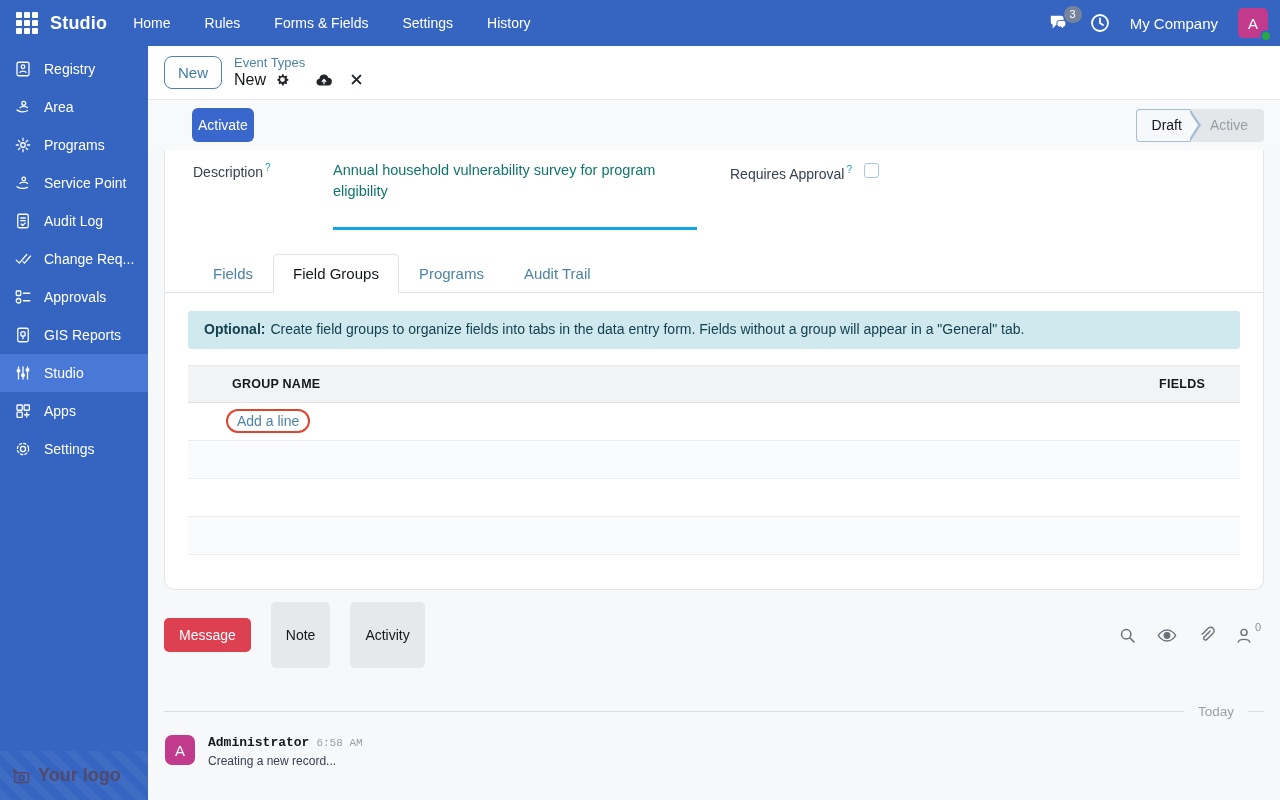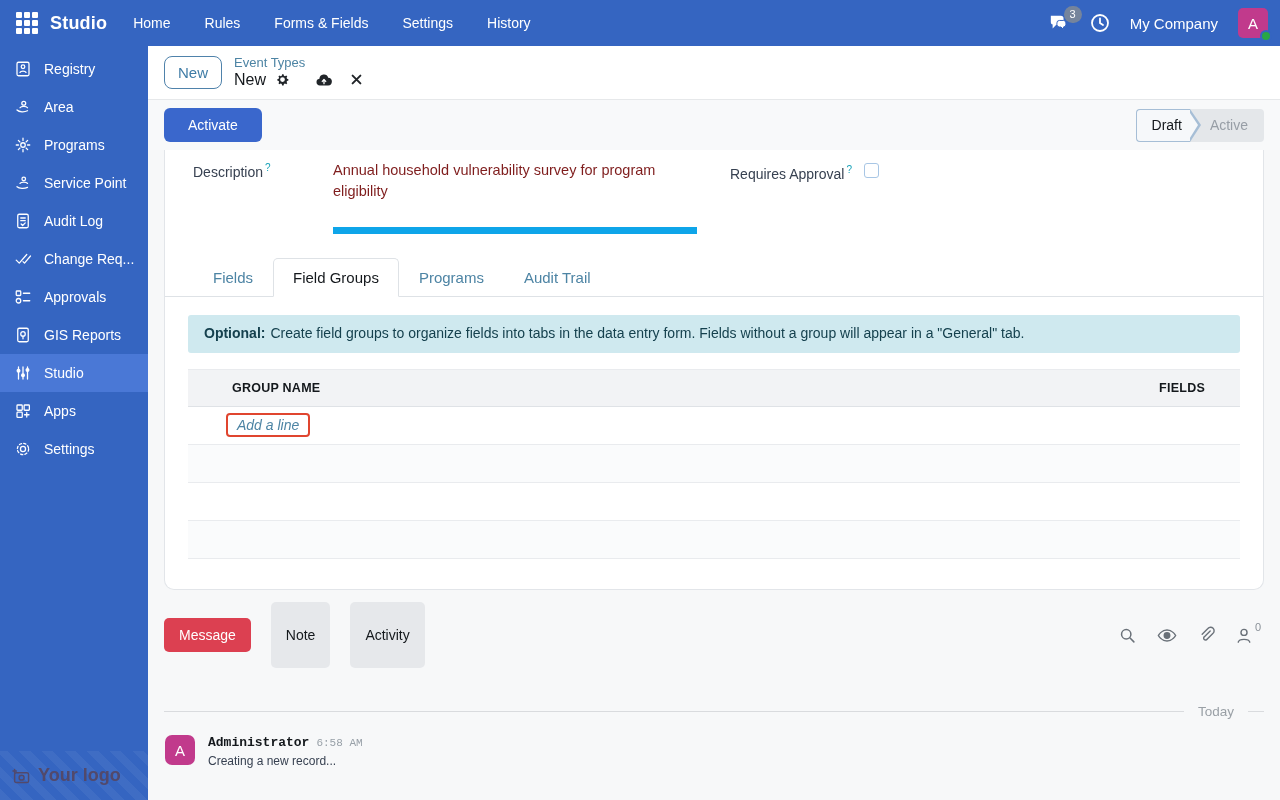--- a/index.html
+++ b/index.html
@@ -35,51 +35,51 @@
 
   .control-panel { background:#fff; border-bottom:1px solid #e6e8ea; padding:9px 16px; display:flex; align-items:center; height:54px; flex:0 0 54px; }
   .btn-new { border:1px solid #4f82ab; color:#3f7ca6; background:#fff; font-size:15px; padding:7px 13px; border-radius:8px; cursor:pointer; font-family:inherit; }
   .crumbs { margin-left:12px; display:flex; flex-direction:column; line-height:1.15; }
   .crumb-parent { font-size:13px; color:#4D84A4; cursor:pointer; }
   .crumb-current-row { display:flex; align-items:center; gap:9px; }
   .crumb-current { font-size:16px; color:#14181c; }
   .crumb-icon { cursor:pointer; display:flex; align-items:center; }
 
   .status-strip { background:#f8f9fa; padding:0 16px; height:50px; flex:0 0 50px; display:flex; align-items:center; justify-content:space-between; }
-  .btn-activate { background:#3A67CC; color:#fff; border:none; font-size:14px; padding:9px 24px; border-radius:6px; cursor:pointer; font-family:inherit; }
+  .btn-activate { background:#3A67CC; color:#fff; border:none; font-size:14px; padding:9px 6px; border-radius:6px; cursor:pointer; font-family:inherit;margin-left:28px; }
   .stage-widget { display:flex; align-items:stretch; background:#e4e7ea; border-radius:4px; height:33px; overflow:visible; font-size:14px; }
   .stage.draft { position:relative; background:#f6f8fa; border:1px solid #a6bed6; border-right:none; border-radius:4px 0 0 4px; display:flex; align-items:center; padding:0 8px 0 15px; color:#14181c; font-weight:500; cursor:pointer; }
   .stage.draft .arr-outer { position:absolute; left:100%; top:-1px; width:0; height:0; border-top:16px solid transparent; border-bottom:17px solid transparent; border-left:11px solid #a6bed6; }
   .stage.draft .arr-inner { position:absolute; left:calc(100% - 2px); top:0; width:0; height:0; border-top:15px solid transparent; border-bottom:16px solid transparent; border-left:10px solid #f6f8fa; z-index:1; }
   .stage.inactive { display:flex; align-items:center; padding:0 16px 0 20px; color:#979ea6; cursor:pointer; }
 
   .sheet-wrap { padding:0 16px; }
   .sheet { background:#fff; border:1px solid #e2e5e9; border-top:none; border-radius:0 0 10px 10px; height:440px; overflow:hidden; }
 
   .field-area { display:flex; padding:10px 28px 0; }
   .fld-label { width:140px; padding-top:2px; color:#374151; font-size:14px; }
   .sup-help { color:#17a2b8; font-size:10px; vertical-align:super; margin-left:2px; }
-  .fld-value { width:364px; font-size:14.5px; color:#7f1d1d; line-height:1.48; border-bottom:7px solid #0ea5e9; padding-bottom:24px; cursor:text; }
+  .fld-value { width:364px; font-size:14.5px; color:#0f766e; line-height:1.48; border-bottom:3px solid #0ea5e9; padding-bottom:24px; cursor:text; }
   .fld-right { margin-left:33px; display:flex; align-items:flex-start; gap:12px; padding-top:2px; }
   .checkbox { width:15px; height:15px; border:1px solid #a8c6e5; border-radius:3px; background:#fff; margin-top:1px; cursor:pointer; }
 
   .tabs-row { margin-top:24px; padding-left:28px; border-bottom:1px solid #dee2e6; display:flex; align-items:flex-end; }
   .tab { padding:10px 19px; font-size:15px; color:#4D84A4; cursor:pointer; border:1px solid transparent; margin-bottom:-1px; }
   .tab.active { background:#fff; color:#14181c; border-color:#dee2e6; border-bottom-color:#fff; border-radius:5px 5px 0 0; }
 
   .banner { margin:18px 23px 0; background:#CFE9EF; color:#15414E; border-radius:3px; padding:9px 16px; font-size:14px; line-height:1.4; }
   .banner b { margin-right:5px; }
 
   .fg-table { margin:16px 23px 0; }
   .thead { background:#f2f3f5; border-top:1px solid #e9ebee; border-bottom:1px solid #dfe2e6; height:38px; display:flex; align-items:center; font-size:12.5px; font-weight:700; color:#14181c; letter-spacing:.02em; }
   .th-group { flex:1; padding-left:44px; }
   .th-fields { padding-right:35px; }
   .trow { height:38px; display:flex; align-items:center; border-bottom:1px solid #e9ebee; }
   .trow.stripe { background:#fafbfc; }
-  .addline-wrap { margin-left:38px; border:2px solid #E0452F; border-radius:4px; padding:2px 9px; display:inline-flex;font-style:italic; }
+  .addline-wrap { margin-left:38px; border:2px solid #E0452F; border-radius:12px; padding:2px 9px; display:inline-flex; }
   .addline { color:#4D84A4; font-size:14px; cursor:pointer; }
 
   
   .chatter { padding:12px 16px 0; }
   .chat-toolbar { display:flex; align-items:center; gap:20px; }
   .btn-message { background:#DC4051; color:#fff; border:none; font-size:14px; padding:9px 15px; border-radius:5px; cursor:pointer; font-family:inherit; }
   .btn-gray { background:#e6e8eb; color:#14181c; border:none; font-size:14px; padding:25px 15px; border-radius:5px; cursor:pointer; font-family:inherit; }
   .chat-icons { margin-left:auto; display:flex; align-items:center; gap:21px; color:#6a7179; padding-right:12px; }
   .chat-icons .icon-btn { color:#6a7179; }
   .follower-wrap { position:relative; color:#8a9199; }

